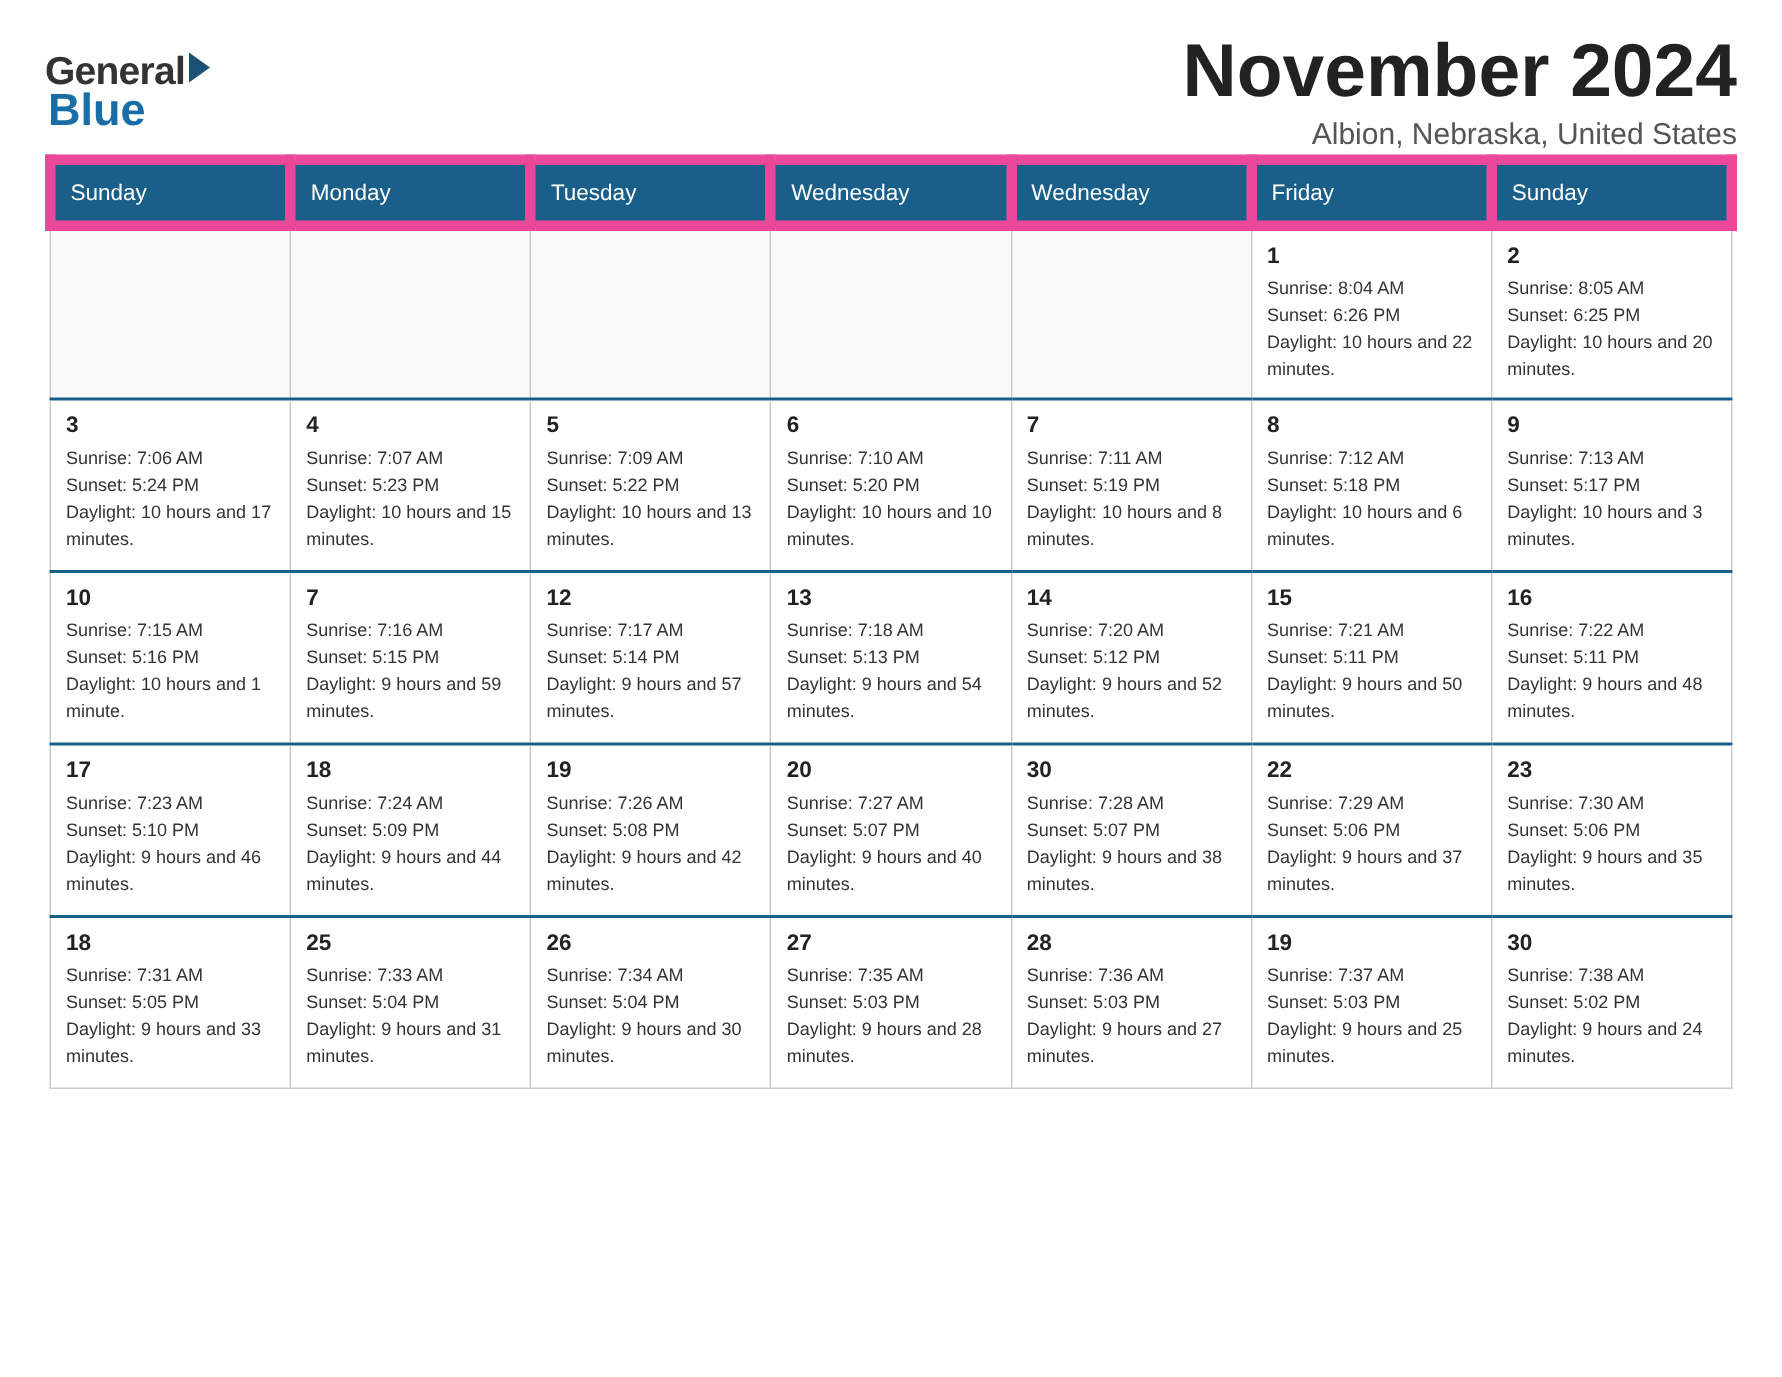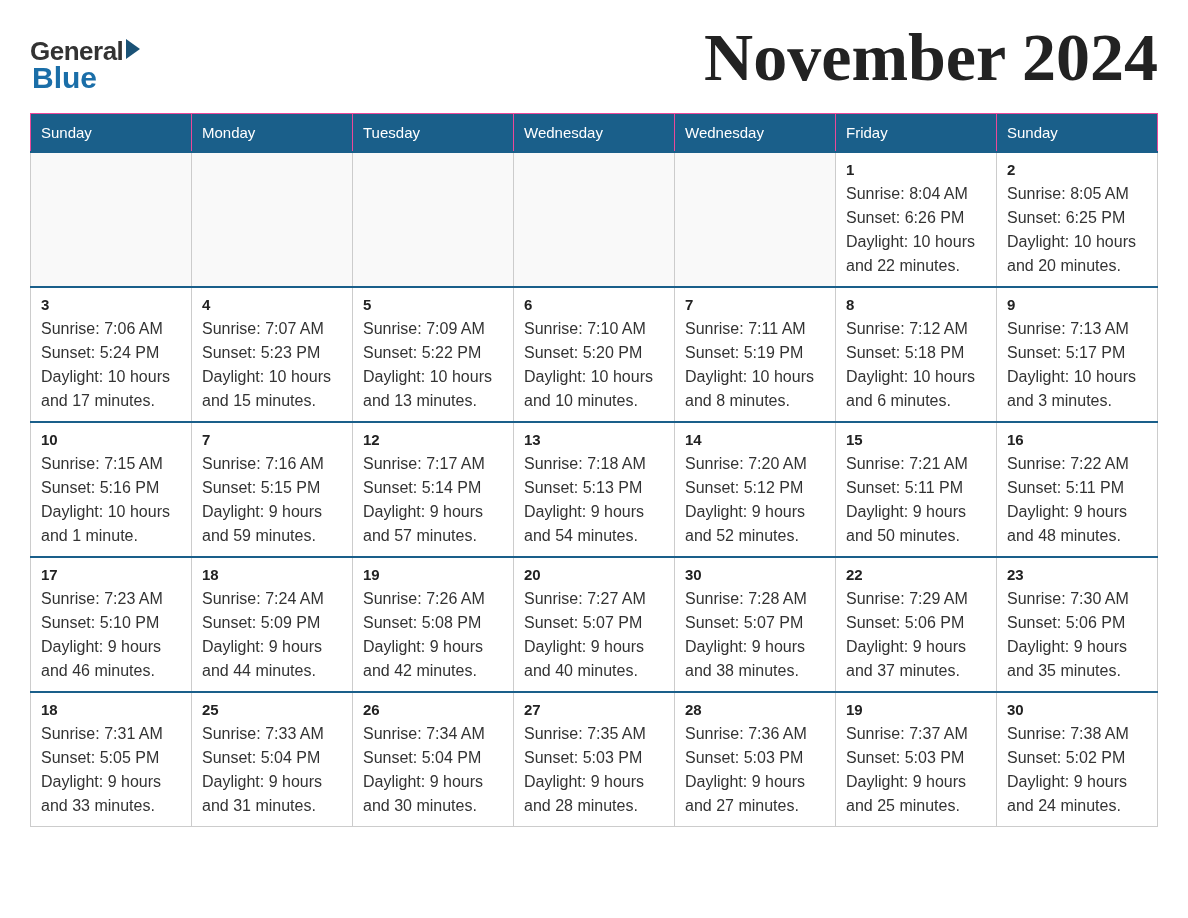--- a/index.html
+++ b/index.html
@@ -6,22 +6,22 @@
     body {
       font-family: Arial, sans-serif;
       background: #fff;
       width: 1188px;
       min-height: 918px;
       padding: 20px 30px;
     }
     .header {
       display: flex;
       justify-content: space-between;
-      align-items: flex-end;
-      margin-bottom: 18px;
+      align-items: center;
+      margin-bottom: 1px;
     }
     .logo {
       display: flex;
       flex-direction: column;
       align-items: flex-start;
     }
     .logo-top {
       display: flex;
       align-items: center;
     }
@@ -44,82 +44,82 @@
       font-size: 30px;
       font-weight: bold;
       color: #1a6ea8;
       margin-left: 2px;
       margin-top: -6px;
     }
     .title-block {
       text-align: right;
     }
     .month-title {
-      font-size: 68px;
+      font-size: 50px;
       font-weight: bold;
       color: #222;
       line-height: 1.1;
-      font-family: Liberation Serif, serif;
     }
     .location {
       font-size: 20px;
       color: #555;
       margin-top: 4px;
     }
     table {
       width: 100%;
       border-collapse: collapse;
       table-layout: fixed;
     }
     thead tr th {
       background-color: #1a5f8a;
       color: #fff;
       padding: 10px 10px;
       font-size: 15px;
       font-weight: normal;
       text-align: left;
-      border: 1px solid #ec4899;
+      border: 7px solid #ec4899;
     }
     tbody tr td {
       vertical-align: top;
       padding: 8px 10px;
       border: 1px solid #ccc;
       border-top: 2px solid #1a5f8a;
       font-size: 12.5px;
       color: #333;
       height: 115px;
     }
     .day-number {
       font-size: 15px;
       font-weight: bold;
       color: #222;
       margin-bottom: 4px;
     }
     .day-info {
-      font-size: 16px;
+      font-size: 12px;
       color: #333;
       line-height: 1.5;
     }
     .empty-cell {
       background: #f9f9f9;
     }
   </style>
 </head>
 <body>
 
 <div class="header">
   <div class="logo">
     <div class="logo-top">
       <span class="logo-general">General</span>
       <div class="logo-arrow"></div>
     </div>
     <span class="logo-blue">Blue</span>
   </div>
   <div class="title-block">
     <div class="month-title">November 2024</div>
+    <div class="location">Albion, Nebraska, United States</div>
   </div>
 </div>
 
 <table>
   <thead>
     <tr>
     <th>Sunday</th>
         <th>Monday</th>
         <th>Tuesday</th>
         <th>Wednesday</th>

